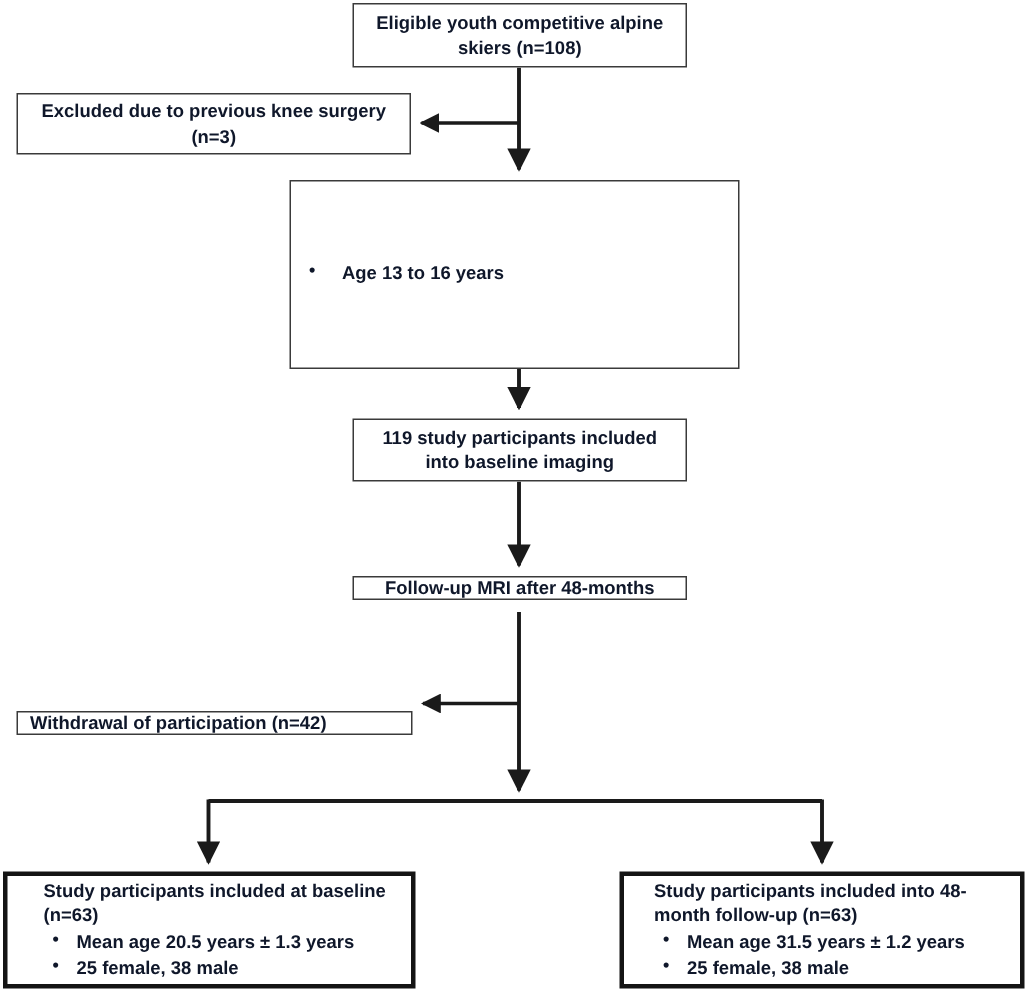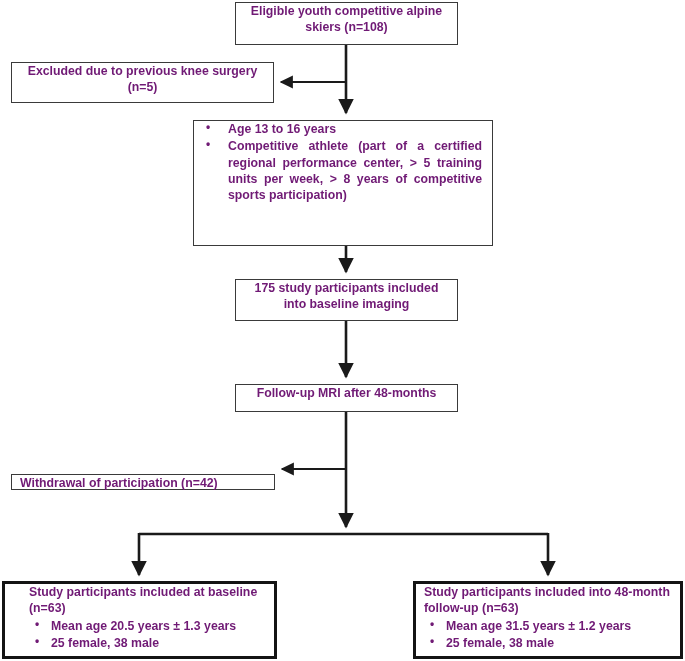--- a/index.html
+++ b/index.html
@@ -22,43 +22,44 @@
     height: 661px;
   }
   .node {
     position: absolute;
     box-sizing: border-box;
     background: #ffffff;
     border: 1.6px solid #3a3a3a;
     font-weight: bold;
     font-size: 12.3px;
     line-height: 1.33;
-    color: #701a75;
+    color: #0f172a;
     display: flex;
     flex-direction: column;
+    justify-content: center;
   }
   .node.thick {
     border: 3px solid #141414;
   }
   .node .inner {
     padding: 0 8px;
   }
   .ctr { text-align: center; }
   .left { text-align: left; }
   .just { text-align: justify; }
 
   
   #node-eligible  { left: 235px; top: 2px;   width: 223px; height: 43px; }
   #node-excluded  { left: 11px;  top: 62px;  width: 263px; height: 41px; }
   #node-criteria  { left: 193px; top: 120px; width: 300px; height: 126px; }
   #node-baseline-imaging { left: 235px; top: 279px; width: 223px; height: 42px; }
-  #node-followup-mri { left: 235px; top: 384px; width: 223px; height: 28px; }
+  #node-followup-mri { left: 235px; top: 384px; width: 223px; height: 16px; }
   #node-withdrawal { left: 11px;  top: 454px; width: 264px; height: 16px; margin-top: 20px; }
   #node-baseline-participants { left: 2px;   top: 581px; width: 275px; height: 78px; padding-left: 16px; }
-  #node-followup-participants { left: 413px; top: 581px; width: 270px; height: 78px; }
+  #node-followup-participants { left: 413px; top: 581px; width: 270px; height: 78px; padding-left: 12px; }
 
   .node .inner.pad-crit { padding: 0 10px 0 0; }
 
   ul.bullets {
     margin: 0;
     padding: 0;
     list-style: none;
   }
   ul.bullets > li {
     position: relative;
@@ -134,34 +135,33 @@
     <g>
       <line x1="548" y1="533" x2="548" y2="575" stroke="#1a1a1a" stroke-width="2.6" marker-end="url(#arrow)"></line>
     </g>
   </svg>
 
   <div class="node" id="node-eligible">
     <div class="inner ctr">Eligible youth competitive alpine skiers (n=108)</div>
   </div>
 
   <div class="node" id="node-excluded">
-    <div class="inner ctr">Excluded due to previous knee surgery (n=5)</div>
+    <div class="inner ctr">Excluded due to previous knee surgery (n=3)</div>
   </div>
 
   <div class="node" id="node-criteria">
     <div class="inner pad-crit">
       <ul class="bullets">
         <li class="left">Age 13 to 16 years</li>
-        <li class="just">Competitive athlete (part of a certified regional performance center, &gt; 5 training units per week, &gt; 8 years of competitive sports participation)</li>
       </ul>
     </div>
   </div>
 
   <div class="node" id="node-baseline-imaging">
-    <div class="inner ctr">175 study participants included into baseline imaging</div>
+    <div class="inner ctr">119 study participants included into baseline imaging</div>
   </div>
 
   <div class="node" id="node-followup-mri">
     <div class="inner ctr">Follow-up MRI after 48-months</div>
   </div>
 
   <div class="node" id="node-withdrawal">
     <div class="inner left">Withdrawal of participation (n=42)</div>
   </div>
 

